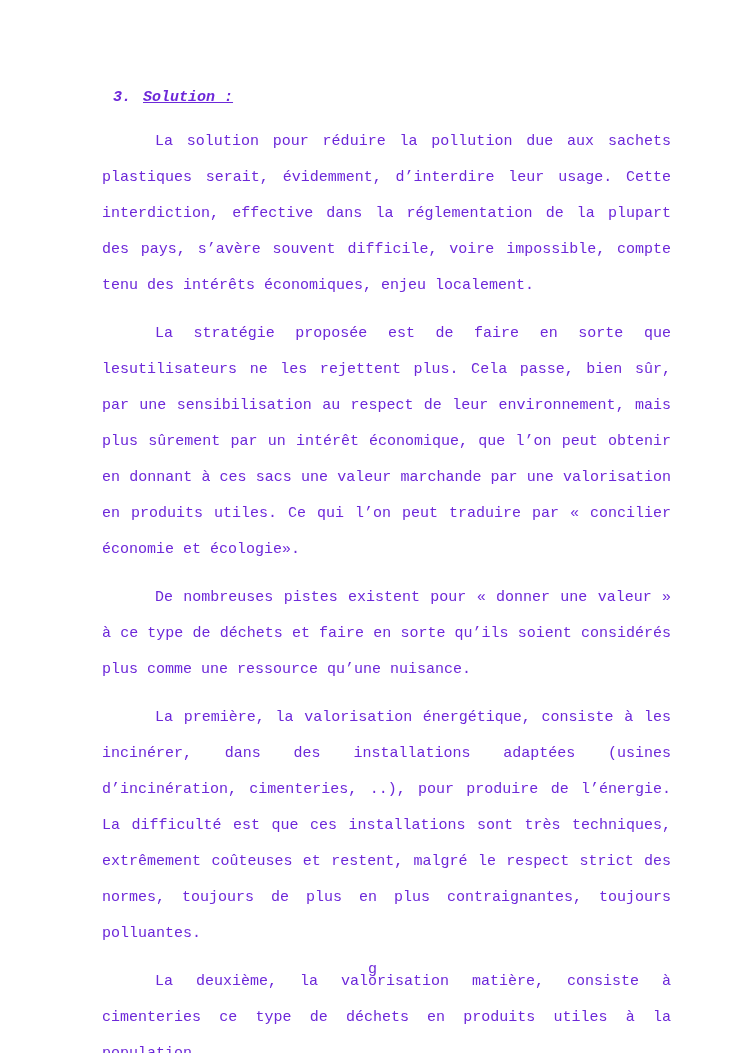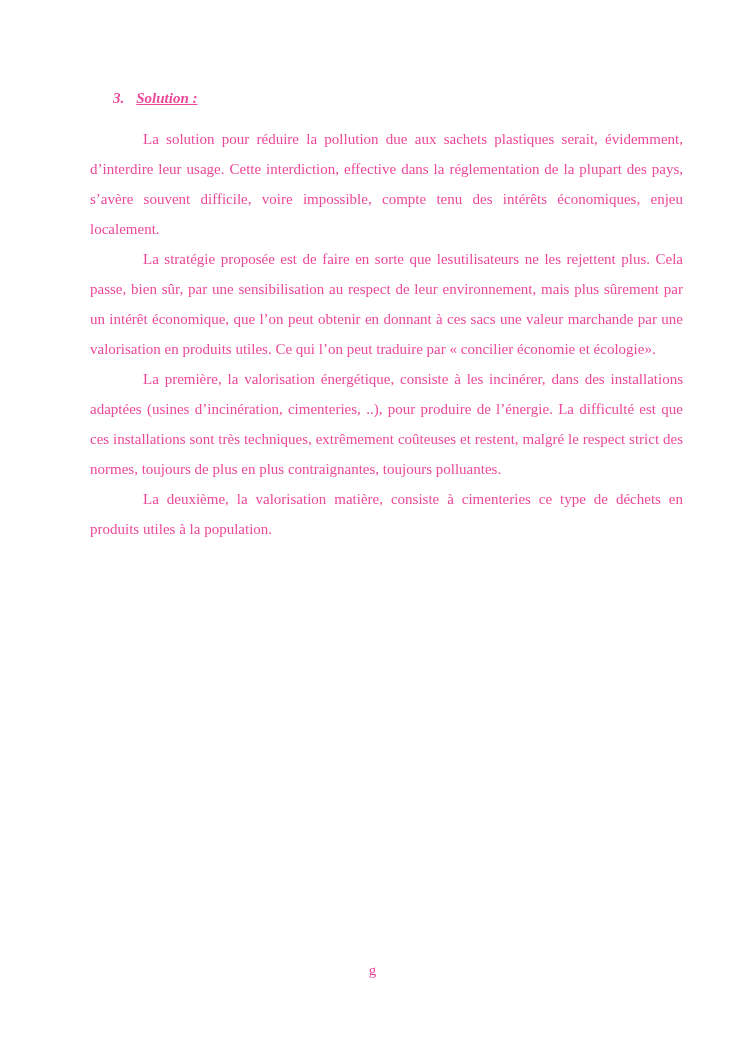--- a/index.html
+++ b/index.html
@@ -5,22 +5,22 @@
   html, body {
     margin: 0;
     padding: 0;
     background: #ffffff;
   }
   .page {
     position: relative;
     width: 745px;
     height: 1053px;
     background: #ffffff;
-    color: #ec4899;
-    font-family: Liberation Serif, serif;
+    color: #6d28d9;
+    font-family: Liberation Mono, monospace;
     overflow: hidden;
   }
   .content {
     position: absolute;
     top: 88px;
     left: 90px;
     right: 62px;
   }
   .heading {
     font-size: 15px;
@@ -31,23 +31,23 @@
     margin-bottom: 16px;
   }
   .heading .h-num {
     display: inline-block;
     margin-right: 12px;
   }
   .heading .h-title {
     text-decoration: underline;
   }
   .para {
-    margin: 0;
+    margin: 12px;
     font-size: 15px;
-    line-height: 30px;
+    line-height: 36px;
     text-align: justify;
     text-indent: 53px;
   }
   .footer {
     position: absolute;
     left: 0;
     right: 0;
     top: 960px;
     text-align: center;
     font-size: 15px;
@@ -61,20 +61,21 @@
   <div class="content">
 
     <div class="heading">
       <span class="h-num">3.</span><span class="h-title">Solution :</span>
     </div>
 
     <p class="para">La solution pour réduire la pollution due aux sachets plastiques serait, évidemment, d’interdire leur usage. Cette interdiction, effective dans la réglementation de la plupart des pays, s’avère souvent difficile, voire impossible, compte tenu des intérêts économiques, enjeu localement.</p>
 
     <p class="para">La stratégie proposée est de faire en sorte que lesutilisateurs ne les rejettent plus. Cela passe, bien sûr, par une sensibilisation au respect de leur environnement, mais plus sûrement par un intérêt économique, que l’on peut obtenir en donnant à ces sacs une valeur marchande par une valorisation en produits utiles. Ce qui l’on peut traduire par « concilier économie et écologie».</p>
 
+    <p class="para">De nombreuses pistes existent pour « donner une valeur » à ce type de déchets et faire en sorte qu’ils soient considérés plus comme une ressource qu’une nuisance.</p>
 
     <p class="para">La première, la valorisation énergétique, consiste à les incinérer, dans des installations adaptées (usines d’incinération, cimenteries, ..), pour produire de l’énergie. La difficulté est que ces installations sont très techniques, extrêmement coûteuses et restent, malgré le respect strict des normes, toujours de plus en plus contraignantes, toujours polluantes.</p>
 
     <p class="para">La deuxième, la valorisation matière, consiste à cimenteries ce type de déchets en produits utiles à la population.</p>
 
   </div>
 
   <div class="footer">g</div>
 </div>
 

